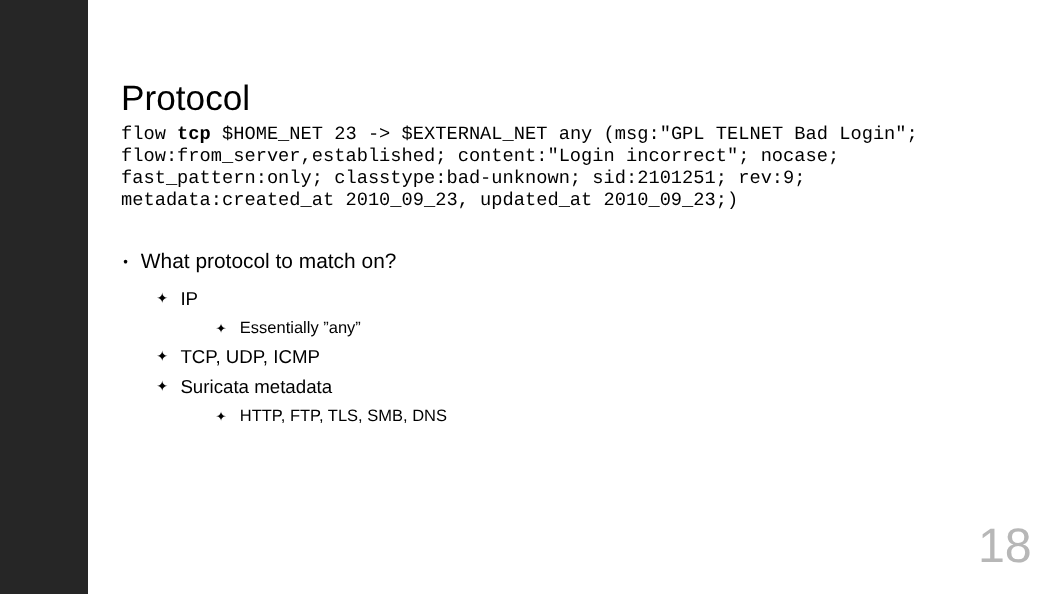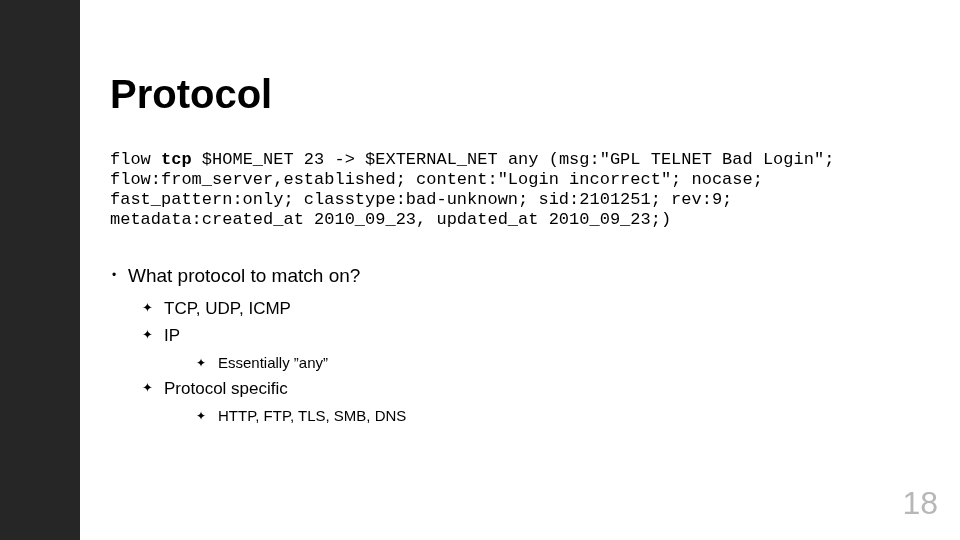--- a/index.html
+++ b/index.html
@@ -21,23 +21,23 @@
     height: 540px;
     background: #262626;
   }
   .content {
     position: absolute;
     left: 110px;
     top: 72px;
     width: 780px;
   }
   .title {
-    font-size: 40px;
-    font-weight: 700;
-    margin: 0 0 34px 0;
+    font-size: 32px;
+    font-weight: 400;
+    margin: 0 0 6px 0;
     line-height: 1.1;
   }
   .code {
     font-family: "Courier New", Courier, monospace;
     font-size: 17px;
     line-height: 1.18;
     white-space: normal;
     word-wrap: break-word;
     margin-bottom: 20px;
   }
@@ -97,21 +97,21 @@
     position: absolute;
     left: 32px;
     top: 0;
     font-size: 12px;
     line-height: 24px;
   }
   .pagenum {
     position: absolute;
     right: 22px;
     bottom: 18px;
-    font-size: 32px;
+    font-size: 44px;
     color: #b7b7b7;
     font-weight: 400;
   }
 </style>
 </head>
 <body>
 
 <div class="sidebar"></div>
 
 <div class="content">
@@ -119,29 +119,29 @@
   <h1 class="title">Protocol</h1>
 
   <div class="code">
     <span>flow </span><span class="bold">tcp</span><span> $HOME_NET 23 -&gt; $EXTERNAL_NET any (msg:"GPL TELNET Bad Login"; flow:from_server,established; content:"Login incorrect"; nocase; fast_pattern:only; classtype:bad-unknown; sid:2101251; rev:9; metadata:created_at 2010_09_23, updated_at 2010_09_23;)</span>
   </div>
 
   <ul class="bullets">
     <li>
       <span>What protocol to match on?</span>
       <ul class="sub">
-        <li><span>TCP, UDP, ICMP</span></li>
         <li>
           <span>IP</span>
           <ul class="subsub">
             <li><span>Essentially ”any”</span></li>
           </ul>
         </li>
+        <li><span>TCP, UDP, ICMP</span></li>
         <li>
-          <span>Protocol specific</span>
+          <span>Suricata metadata</span>
           <ul class="subsub">
             <li><span>HTTP, FTP, TLS, SMB, DNS</span></li>
           </ul>
         </li>
       </ul>
     </li>
   </ul>
 
 </div>
 

